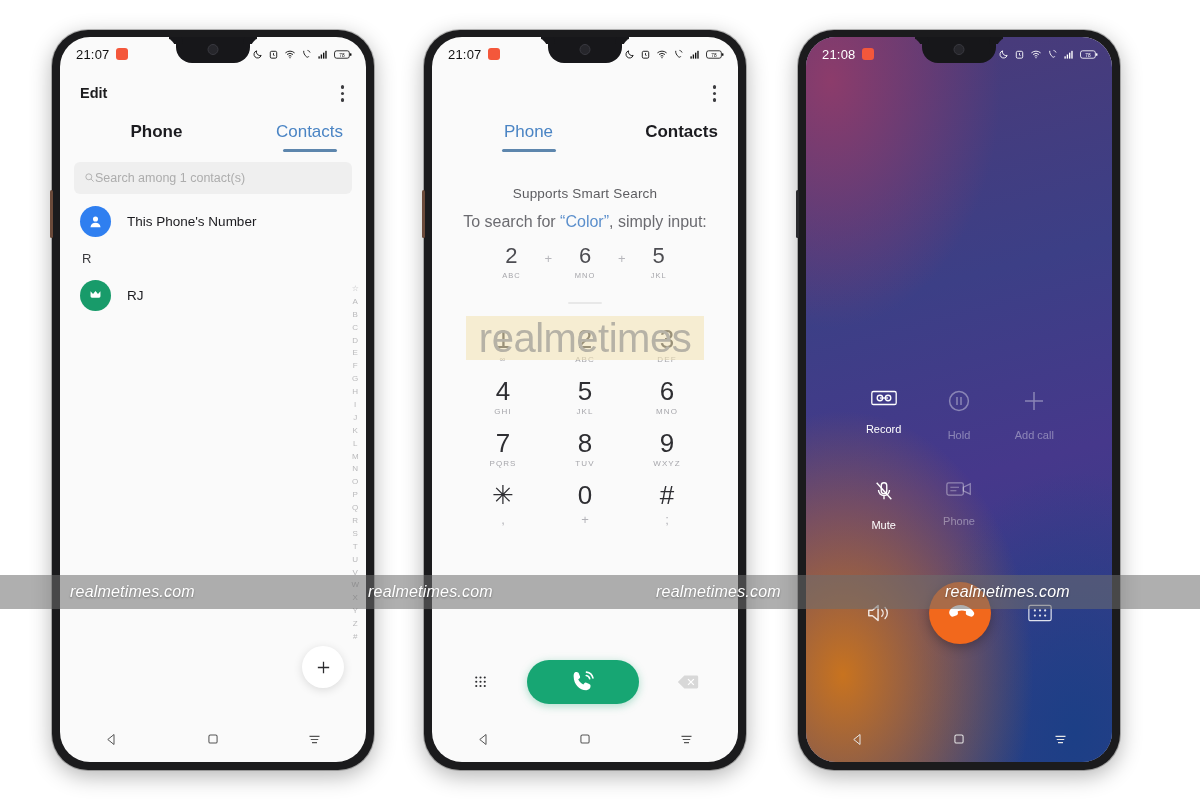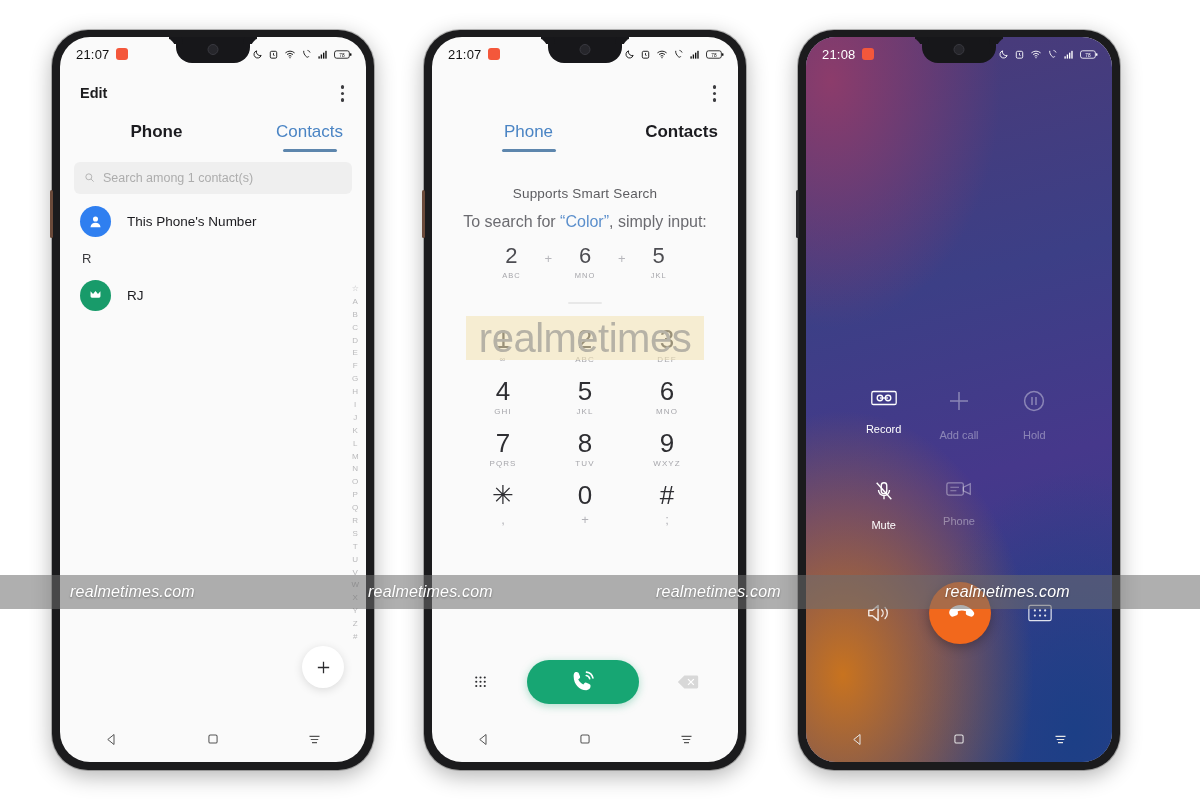--- a/index.html
+++ b/index.html
@@ -76,21 +76,21 @@
   .tab{ flex:1; text-align:center; position:relative; padding-bottom:10px; font-size:17px;margin-left:40px; }
   .tab.inactive{ color:#1b1b1f; font-weight:600; }
   .tab.active{ color:#4a84c4; font-weight:500; }
   .tab.active::after{
     content:""; position:absolute; left:50%; transform:translateX(-50%); bottom:0;
     width:54px; height:2.5px; background:#5d86ad; border-radius:2px;
   }
 
   .searchbar{
     margin: 10px 14px 0 14px; height: 32px; border-radius: 6px; background:#efefef;
-    display:flex; align-items:center; gap:8px; padding: 0 10px;
+    display:flex; align-items:center; padding: 0 10px;
   }
   .searchbar .ph{ color:#adadad; font-size:12.5px; }
 
   .contact-row{ display:flex; align-items:center; gap:16px; padding: 12px 20px; }
   .avatar-sm{ width:31px;height:31px;border-radius:50%; display:flex; align-items:center; justify-content:center; flex:none;}
   .av-blue{ background:#2f7ff0; }
   .av-green{ background:#189b6a; }
   .contact-name{ font-size:13.5px; color:#1b1b1f; }
   .section-letter{ padding: 2px 0 2px 22px; font-size:13px; color:#3a3a3e; }
 
@@ -586,30 +586,30 @@
             <svg width="26" height="18" viewBox="0 0 32 22">
                 <rect x="1" y="3" width="30" height="16" rx="2" fill="none" stroke="currentColor" stroke-width="1.6"></rect>
                 <circle cx="11" cy="11" r="3.4" fill="none" stroke="currentColor" stroke-width="1.6"></circle>
                 <circle cx="21" cy="11" r="3.4" fill="none" stroke="currentColor" stroke-width="1.6"></circle>
                 <path d="M11 11h10" stroke="currentColor" stroke-width="1.6"></path>
               </svg>
             <div class="lbl">Record</div>
           </div>
           <div class="cg-item off">
             <svg width="24" height="24" viewBox="0 0 24 24">
-                <path d="M12 3v18M3 12h18" stroke="currentColor" stroke-width="1.5"></path>
-              </svg>
-            <div class="lbl">Add call</div>
-          </div>
-          <div class="cg-item off">
-            <svg width="24" height="24" viewBox="0 0 24 24">
                 <circle cx="12" cy="12" r="9.4" fill="none" stroke="currentColor" stroke-width="1.5"></circle>
                 <path d="M10 8v8M14 8v8" stroke="currentColor" stroke-width="1.5"></path>
               </svg>
             <div class="lbl">Hold</div>
+          </div>
+          <div class="cg-item off">
+            <svg width="24" height="24" viewBox="0 0 24 24">
+                <path d="M12 3v18M3 12h18" stroke="currentColor" stroke-width="1.5"></path>
+              </svg>
+            <div class="lbl">Add call</div>
           </div>
         </div>
         <div class="cg-row">
           <div class="cg-item on">
             <svg width="22" height="24" viewBox="0 0 24 24">
                 <path d="M12 3a3 3 0 0 1 3 3v6a3 3 0 0 1-6 0V6a3 3 0 0 1 3-3z" fill="none" stroke="currentColor" stroke-width="1.5"></path>
                 <path d="M6 11a6 6 0 0 0 12 0M12 17v4" fill="none" stroke="currentColor" stroke-width="1.5"></path>
                 <path d="M4 3l16 18" stroke="currentColor" stroke-width="1.5"></path>
               </svg>
             <div class="lbl">Mute</div>

